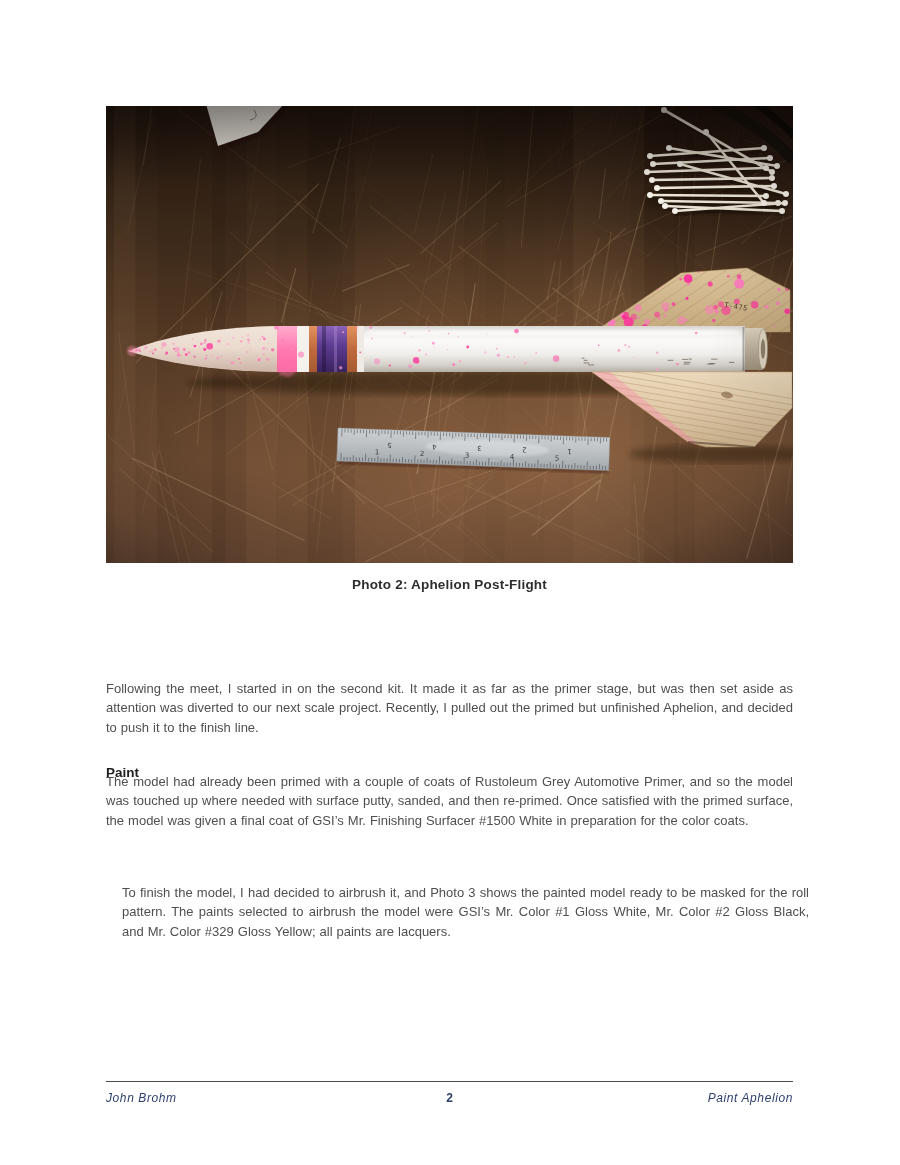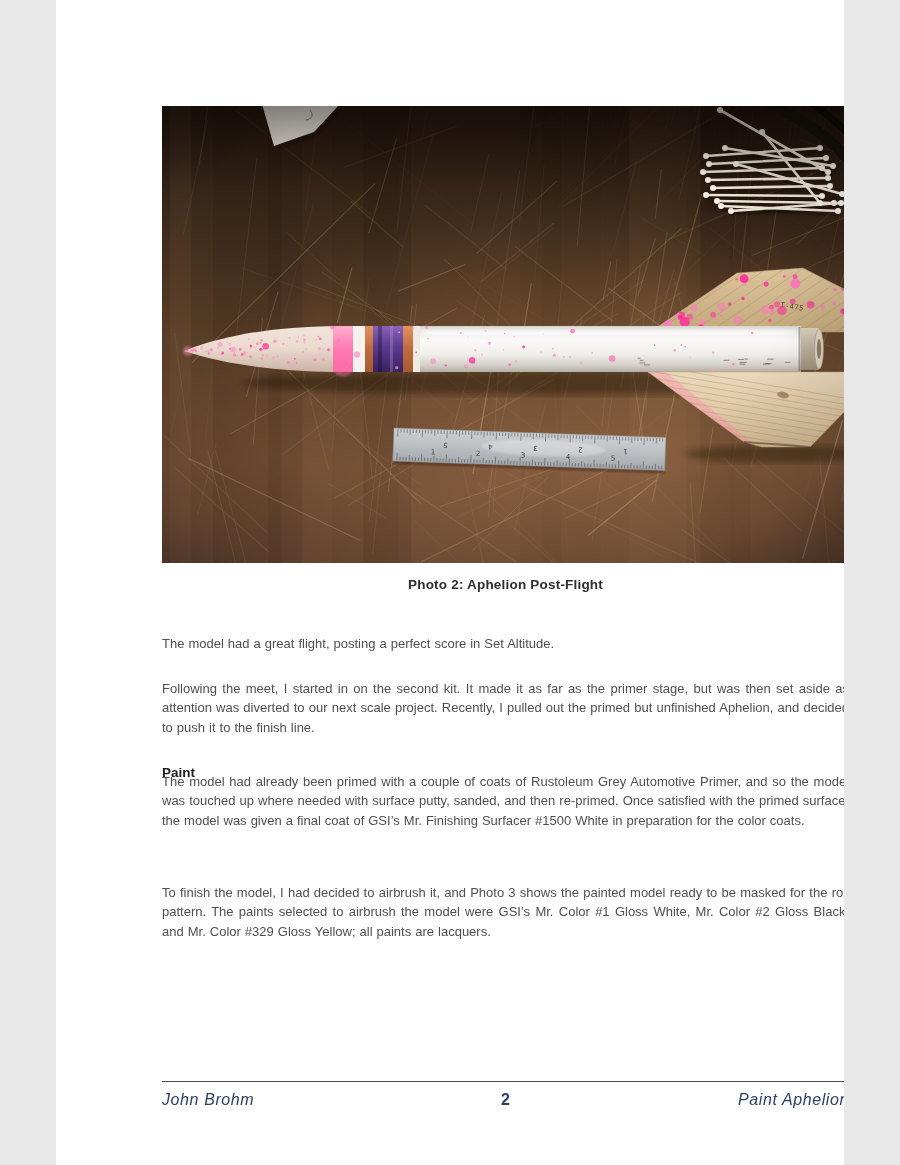--- a/index.html
+++ b/index.html
@@ -1,47 +1,47 @@
 <!DOCTYPE html>
 <html><head>
 <meta charset="utf-8">
 <style>
   html,body{margin:0;padding:0;background:#e8e8e8;}
   .page{
-    position:relative; width:788px; height:1165px; background:#ffffff;
+    position:relative; width:900px; height:1165px; background:#ffffff;
     font-family:"Liberation Sans", sans-serif; overflow:hidden; margin:0 auto;
   }
   .photo{
     position:absolute; left:106px; top:106px; width:687px; height:457px; margin:0;
     background:#4a3322;
   }
   .photo svg{display:block;}
   .caption{
     position:absolute; left:106px; top:577px; width:687px;
     text-align:center; font-size:13.5px; font-weight:bold; color:#2e2e2e;
     letter-spacing:0.2px;
   }
   .bodytext{
     position:absolute; left:106px; width:687px; margin:0;
     font-size:13px; line-height:19.3px; color:#4f4f4f;
     text-align:justify; word-spacing:0.4px;
   }
   .p1{top:634px; text-align:left;}
   .p2{top:679px;}
   .p3{top:772px;}
-  .p4{top:883px;}
+  .p4{top:883px;margin-left:16px;}
   .section-heading{
     position:absolute; left:106px; top:765px; margin:0;
     font-size:13.5px; font-weight:bold; color:#1f1f1f;
   }
   .footer{
     position:absolute; left:106px; top:1081px; width:687px;
     border-top:1.5px solid #4a4a4a; padding-top:9px;
     display:flex; justify-content:space-between; align-items:baseline;
-    font-size:16px; color:#2c3e6b;
+    font-size:12px; color:#2c3e6b;
   }
   .footer .author,.footer .doctitle{font-style:italic; letter-spacing:0.6px;}
   .footer .pagenum{font-weight:bold; font-style:normal;
     position:absolute; left:0; right:0; text-align:center;}
   .ruler-num{font-family:"DejaVu Sans", sans-serif; font-size:7px; fill:#383d42;}
 </style>
 </head>
 <body>
 
 <div class="page">
@@ -882,21 +882,20 @@
         <text class="ruler-num" transform="translate(232,13) rotate(180)" text-anchor="middle">1</text>
       </g>
 
       <rect x="0" y="0" width="687" height="457" fill="url(#topShade)"></rect>
       <rect x="0" y="0" width="687" height="457" fill="url(#vignette)"></rect>
     </svg>
   </figure>
 
   <figcaption class="caption">Photo 2: Aphelion Post-Flight</figcaption>
 
-  <p class="bodytext p1">The model had a great flight, posting a perfect score in Set Altitude.</p>
   <p class="bodytext p2">Following the meet, I started in on the second kit. It made it as far as the primer stage, but was then set aside as attention was diverted to our next scale project. Recently, I pulled out the primed but unfinished Aphelion, and decided to push it to the finish line.</p>
 
   <h3 class="section-heading">Paint</h3>
   <p class="bodytext p3">The model had already been primed with a couple of coats of Rustoleum Grey Automotive Primer, and so the model was touched up where needed with surface putty, sanded, and then re-primed. Once satisfied with the primed surface, the model was given a final coat of GSI’s Mr. Finishing Surfacer #1500 White in preparation for the color coats.</p>
   <p class="bodytext p4">To finish the model, I had decided to airbrush it, and Photo 3 shows the painted model ready to be masked for the roll pattern. The paints selected to airbrush the model were GSI’s Mr. Color #1 Gloss White, Mr. Color #2 Gloss Black, and Mr. Color #329 Gloss Yellow; all paints are lacquers.</p>
 
   <div class="footer">
     <span class="author">John Brohm</span>
     <span class="pagenum">2</span>
     <span class="doctitle">Paint Aphelion</span>

